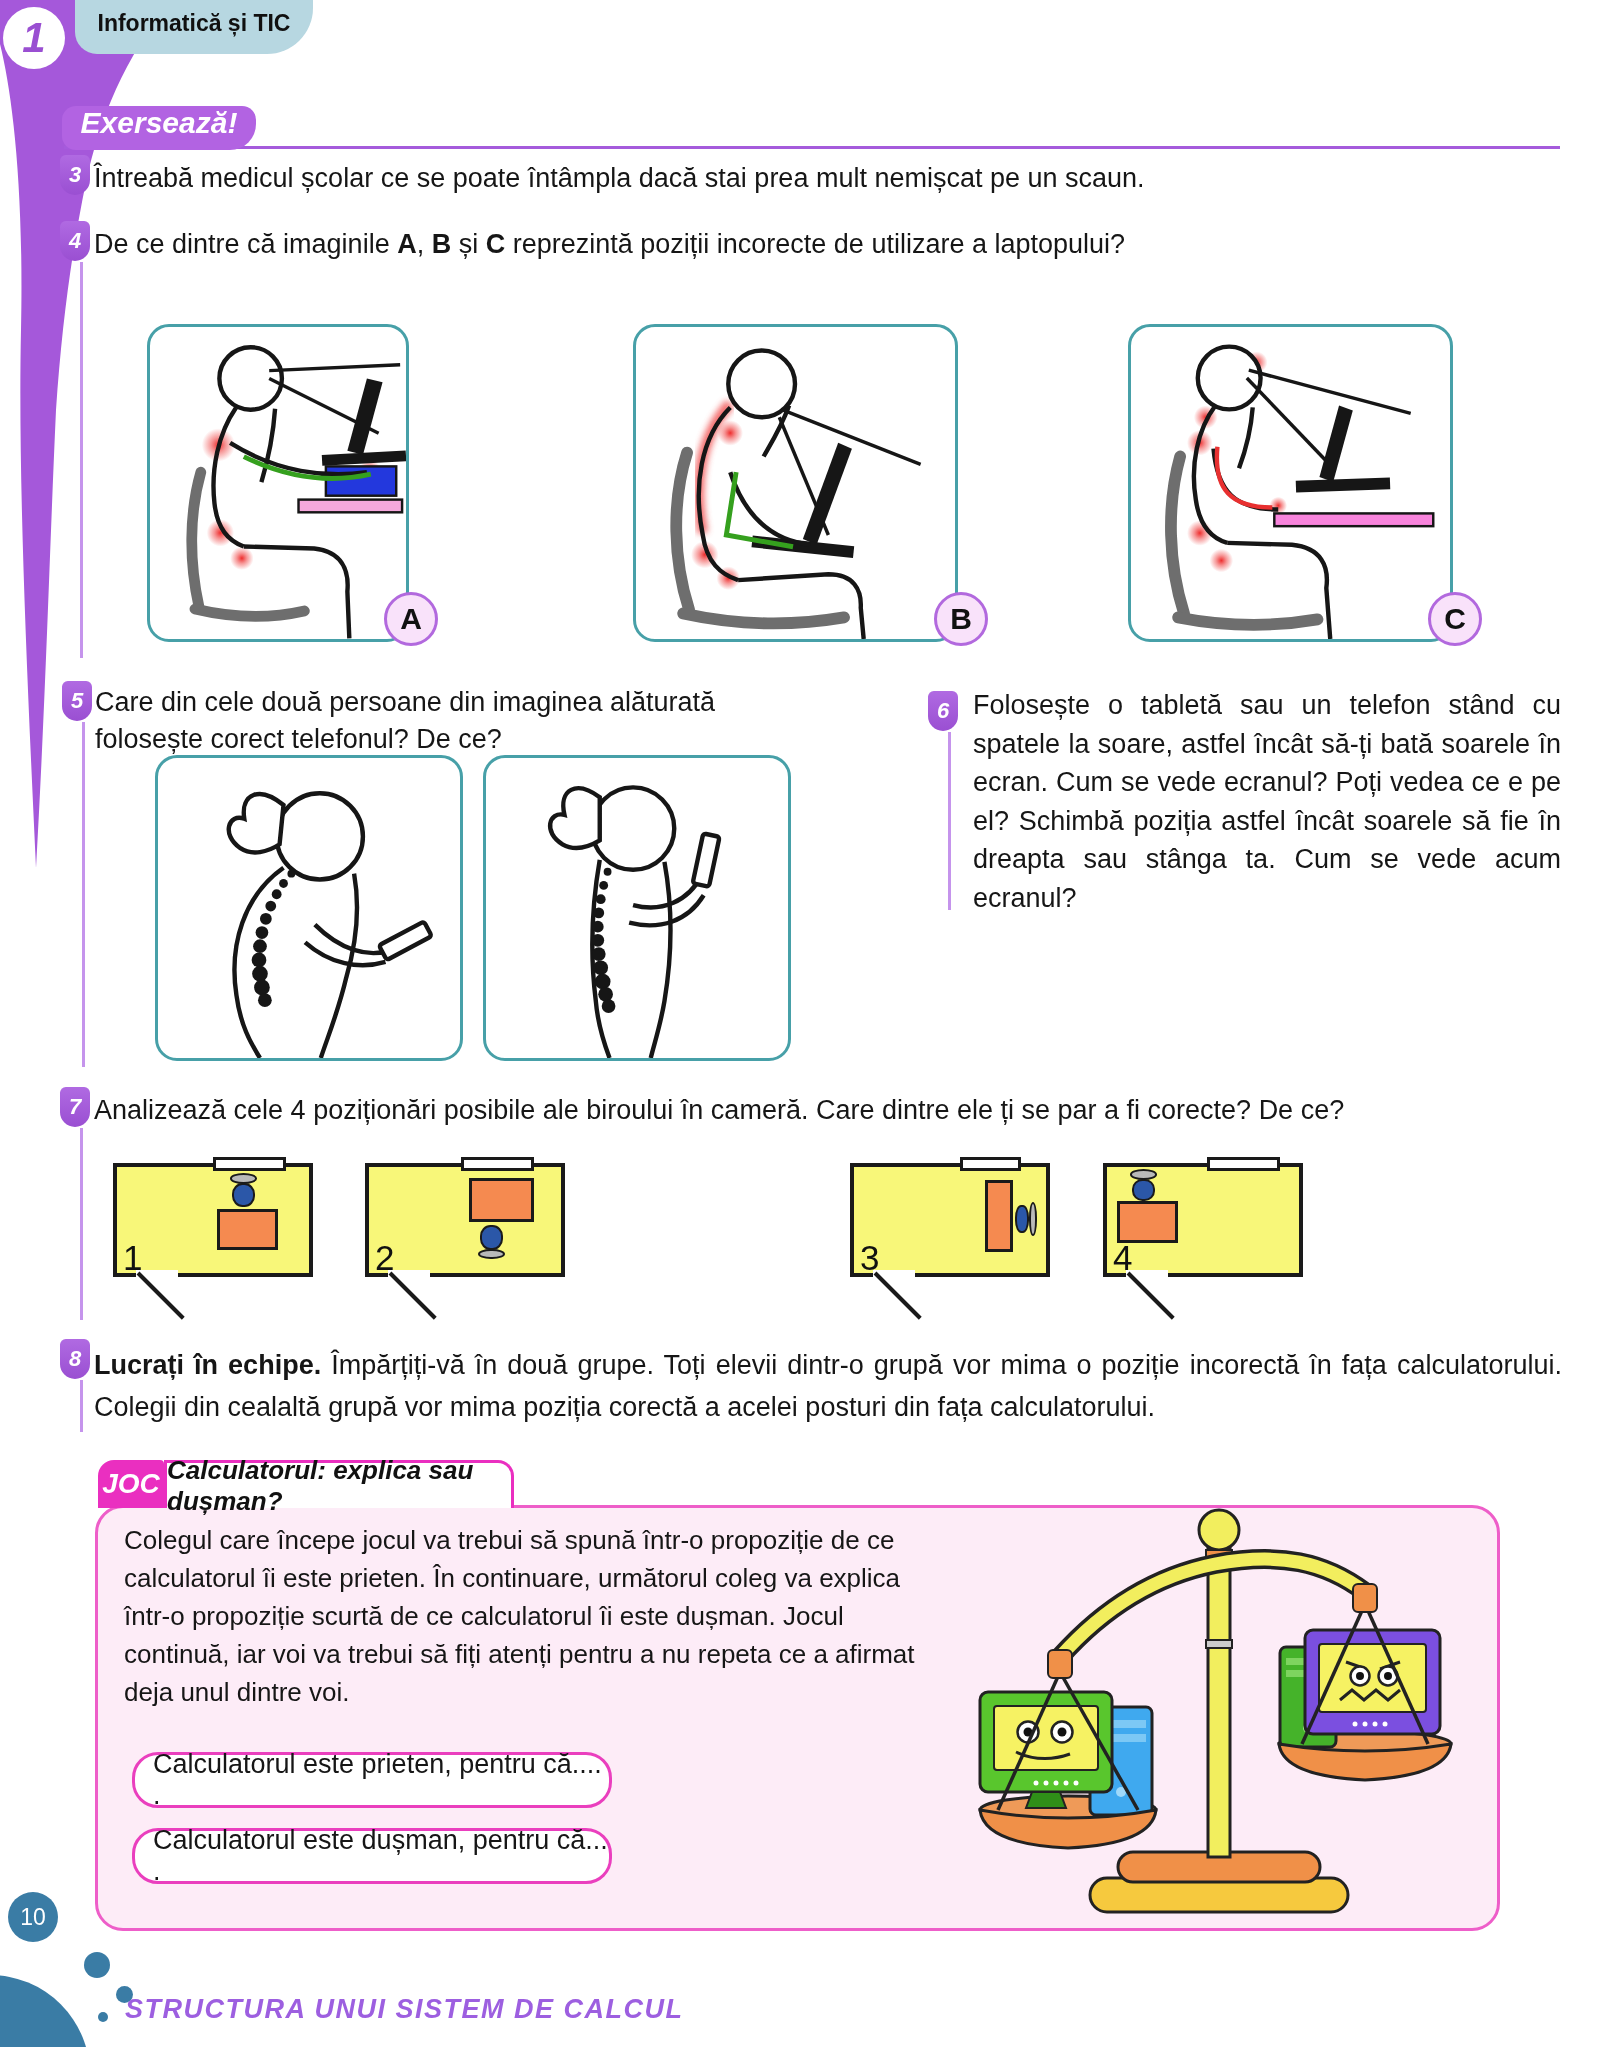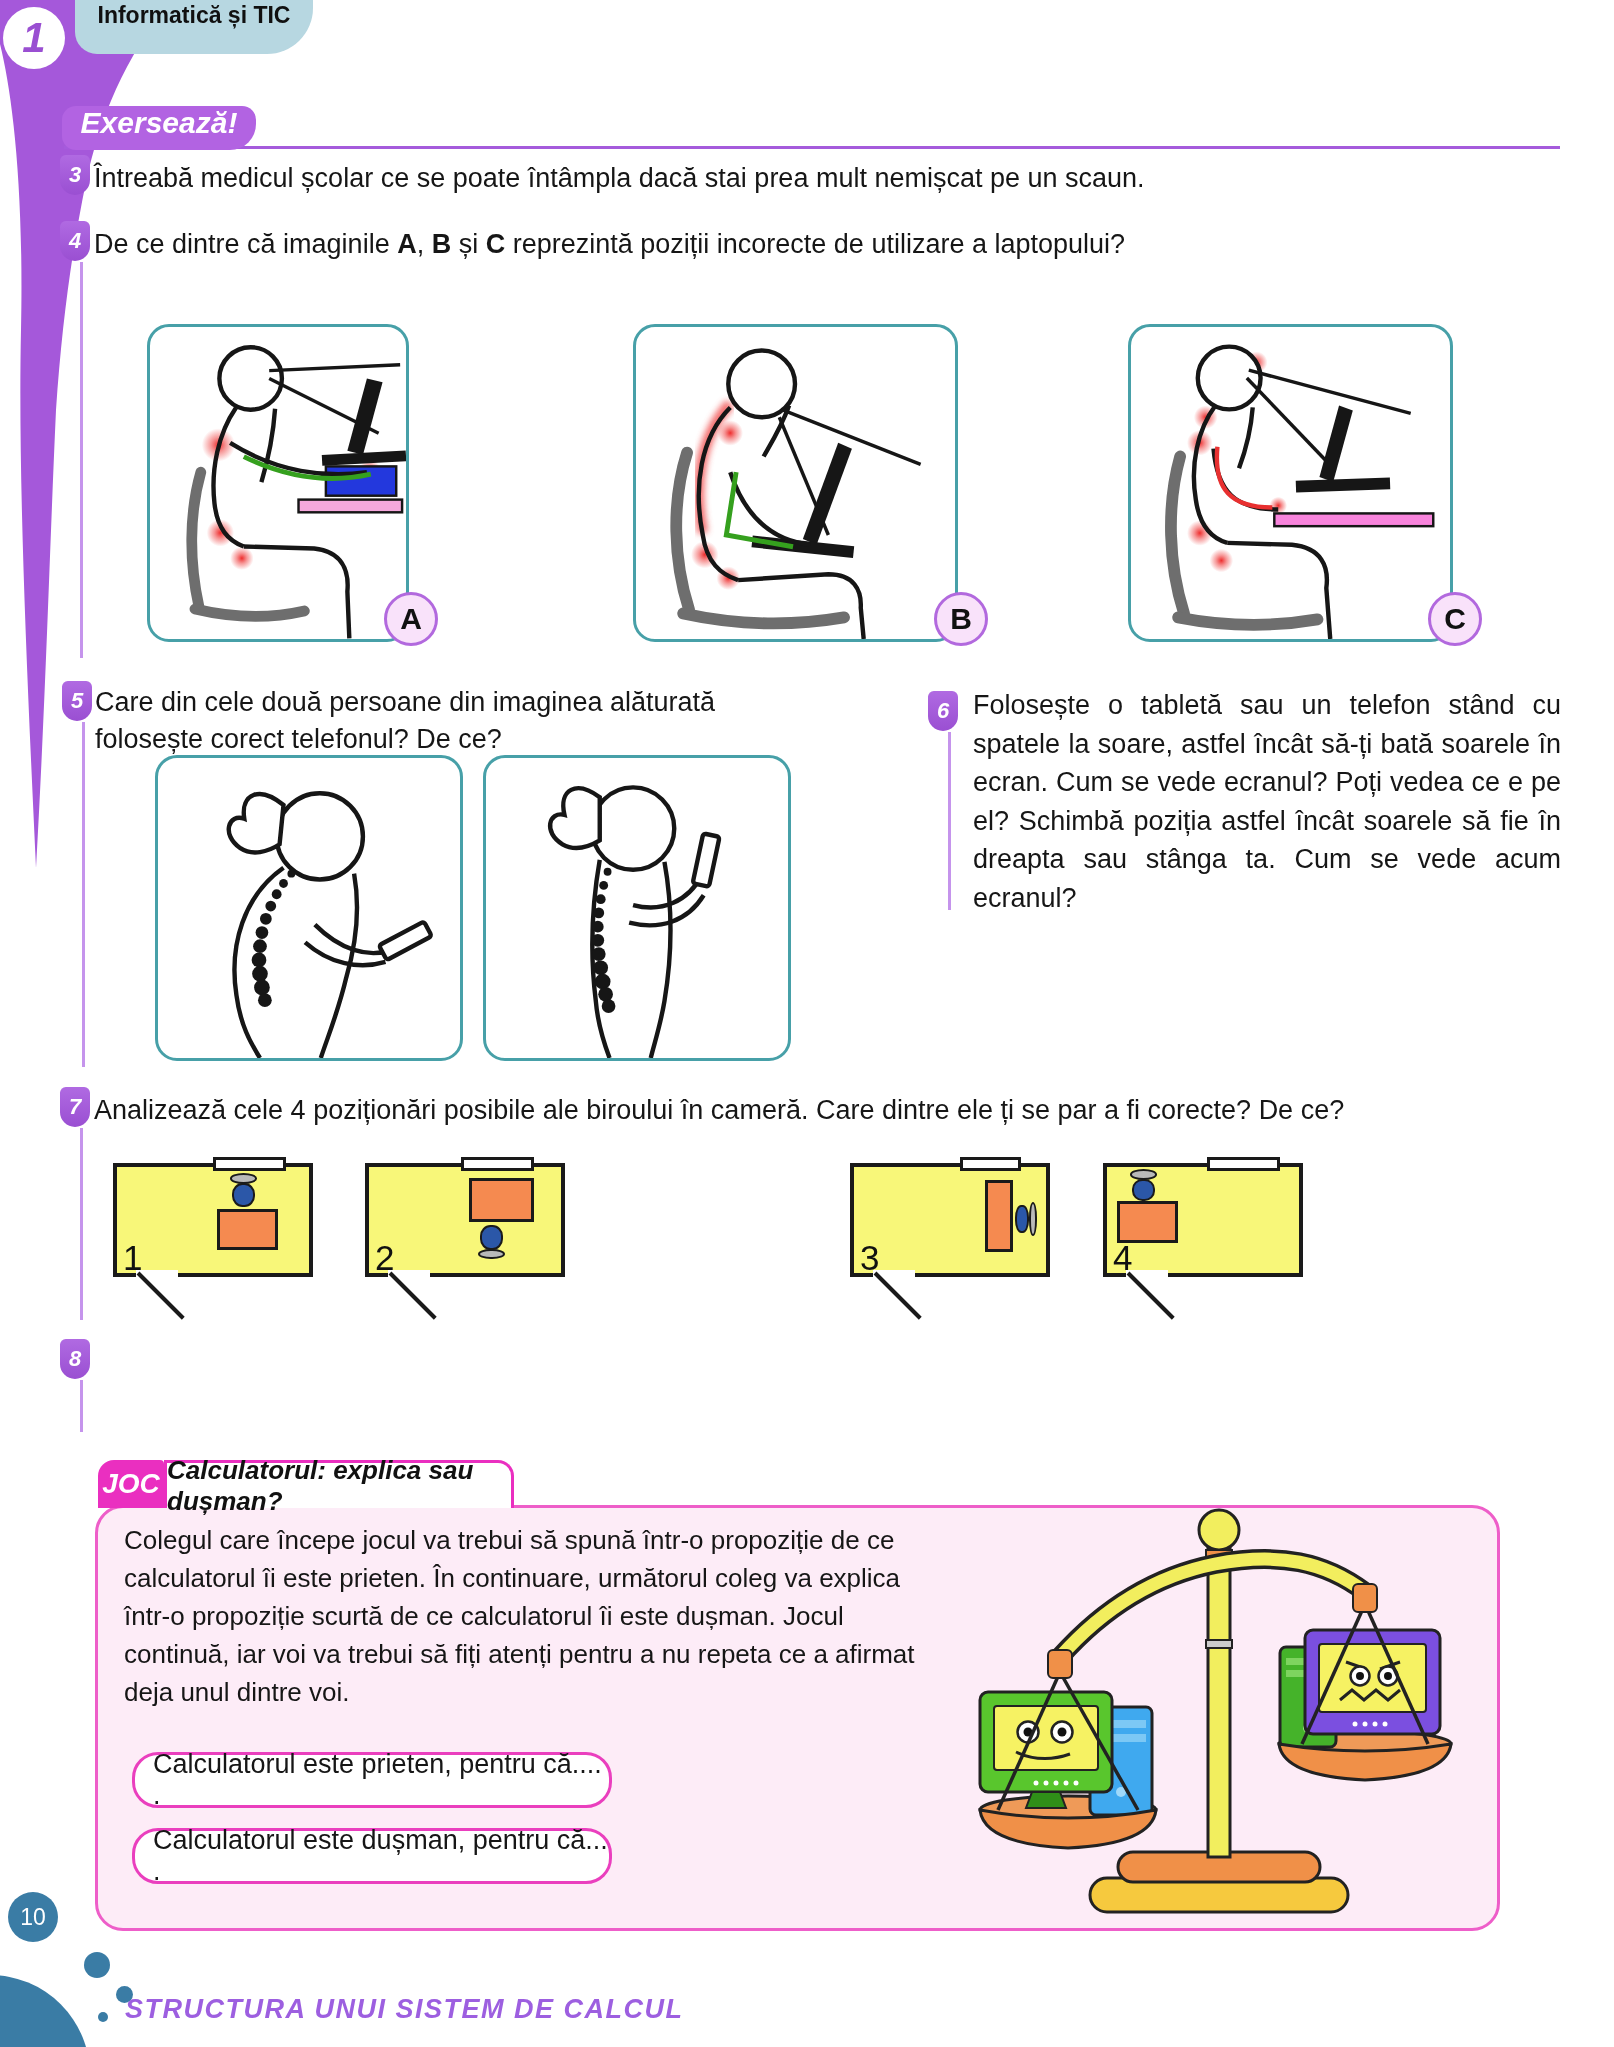--- a/index.html
+++ b/index.html
@@ -5,21 +5,21 @@
   html,body{margin:0;padding:0;background:#e8e8e8;}
   .page{
     position:relative;width:1614px;height:2047px;background:#ffffff;
     font-family:"Liberation Sans", sans-serif;color:#161616;overflow:hidden;
   }
   .abs{position:absolute;}
   
   .subject-pill{
     position:absolute;left:75px;top:0;width:238px;height:54px;background:#b7d7e1;
     border-radius:0 0 46px 22px;display:flex;align-items:flex-start;justify-content:center;
-    padding-top:2px;box-sizing:border-box;font-weight:bold;font-size:23px;color:#101010;
+    padding-top:10px;box-sizing:border-box;font-weight:bold;font-size:23px;color:#101010;
   }
   .chapter-circle{
     position:absolute;left:3px;top:7px;width:62px;height:62px;border-radius:50%;background:#ffffff;
     display:flex;align-items:center;justify-content:center;font-size:42px;font-weight:bold;font-style:italic;color:#9a4fd2;
   }
   .section-pill{
     position:absolute;left:62px;top:106px;width:194px;height:44px;background:#b263e2;
     border-radius:14px 14px 26px 14px;display:flex;justify-content:center;
     color:#fff;font-size:30px;font-weight:bold;font-style:italic;z-index:3;
   }
@@ -327,20 +327,23 @@
     <div class="desk" style="left:5%;top:32%;width:32%;height:40%;"></div>
     <div class="door-gap" style="left:10%;width:22%;"></div>
     <div class="door-line" style="left:10%;top:100%;"></div>
     <div class="room-num">4</div>
   </div>
 
   <div class="num-badge" style="left:60px;top:1339px;">
       <span>8</span>
     </div>
   <div class="thread" style="left:80px;top:1380px;height:52px;"></div>
+  <div class="ex-text just" style="left:94px;top:1344px;width:1468px;line-height:42px;">
+    <b>Lucrați în echipe.</b><span> Împărțiți-vă în două grupe. Toți elevii dintr-o grupă vor mima o poziție incorectă în fața calculatorului. Colegii din cealaltă grupă vor mima poziția corectă a acelei posturi din fața calculatorului.</span>
+  </div>
 
   <div class="joc-box"></div>
   <div class="joc-tab">
       <span>JOC</span>
     </div>
   <div class="joc-title-tab">
       <span>Calculatorul: explica sau dușman?</span>
     </div>
   <div class="joc-body"><span>Colegul care începe jocul va trebui să spună într-o propoziție de ce calculatorul îi este prieten. În continuare, următorul coleg va explica într-o propoziție scurtă de ce calculatorul îi este dușman. Jocul continuă, iar voi va trebui să fiți atenți pentru a nu repeta ce a afirmat deja unul dintre voi.</span></div>
   <div class="answer-pill" style="top:1752px;">

